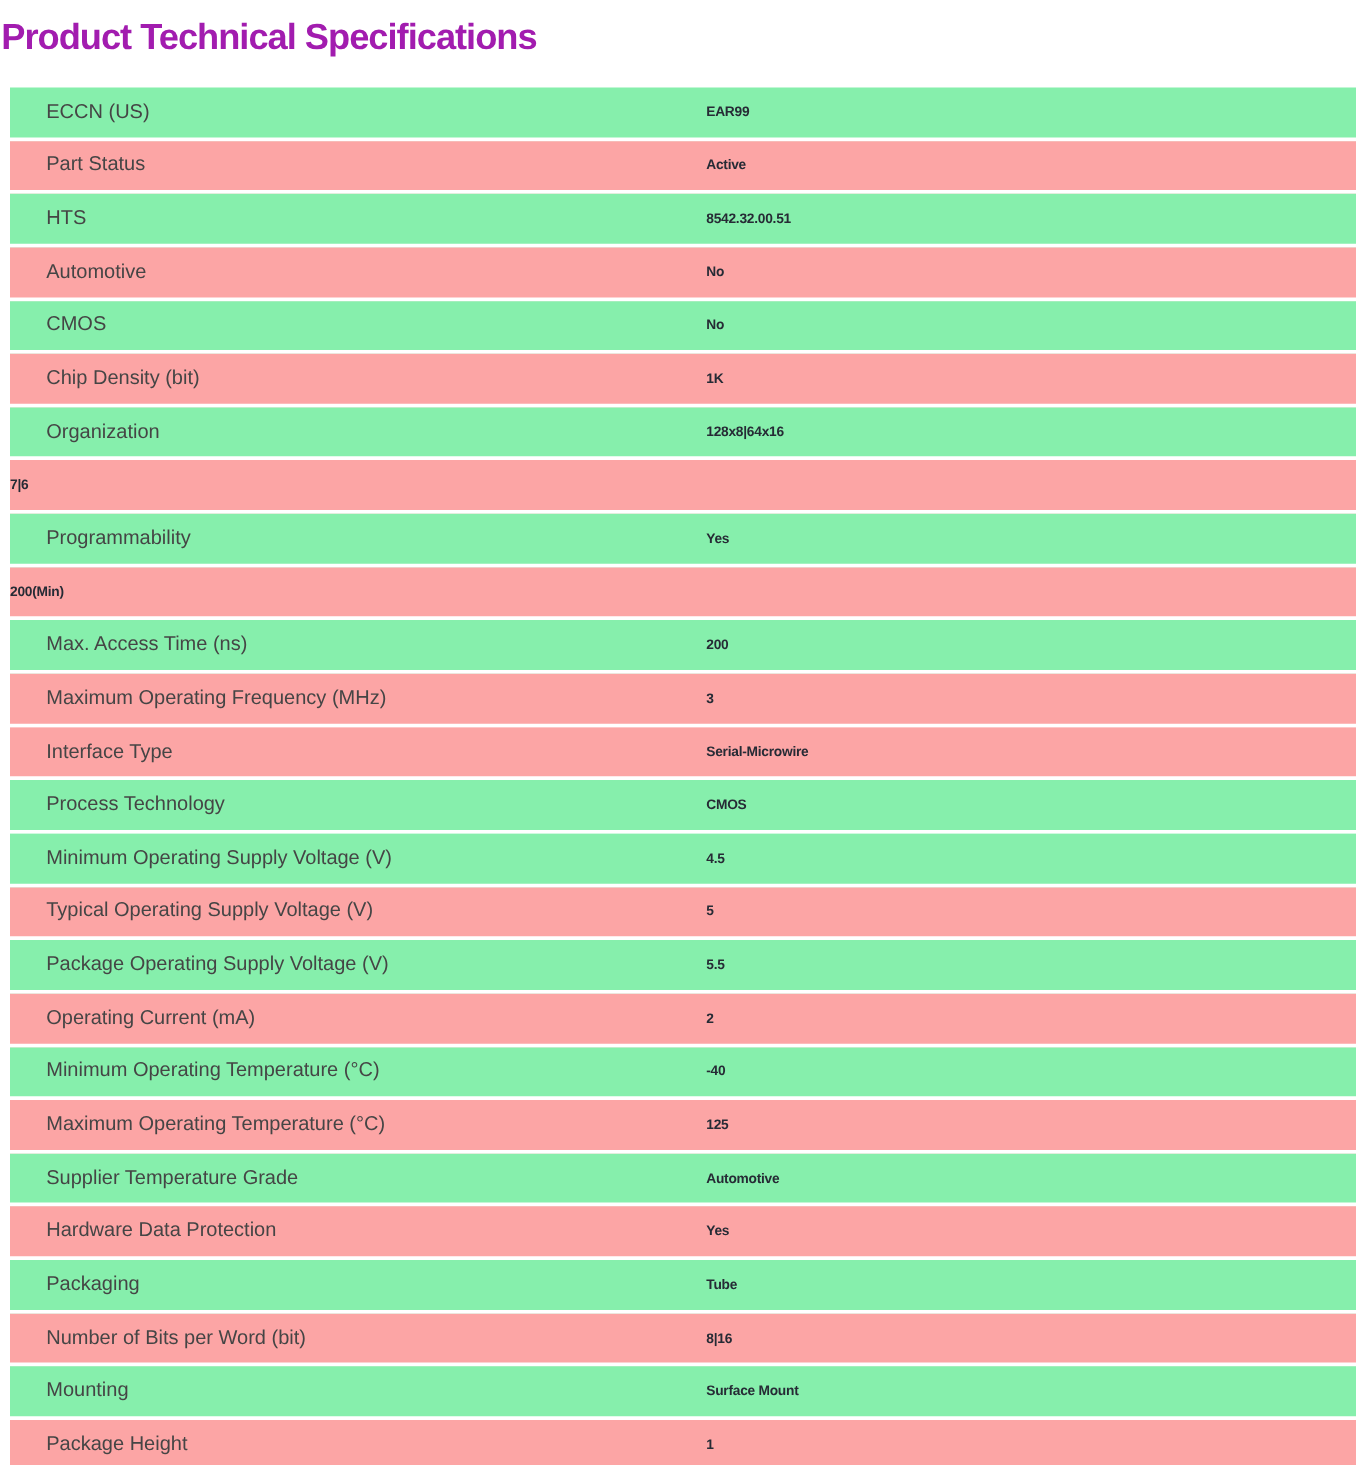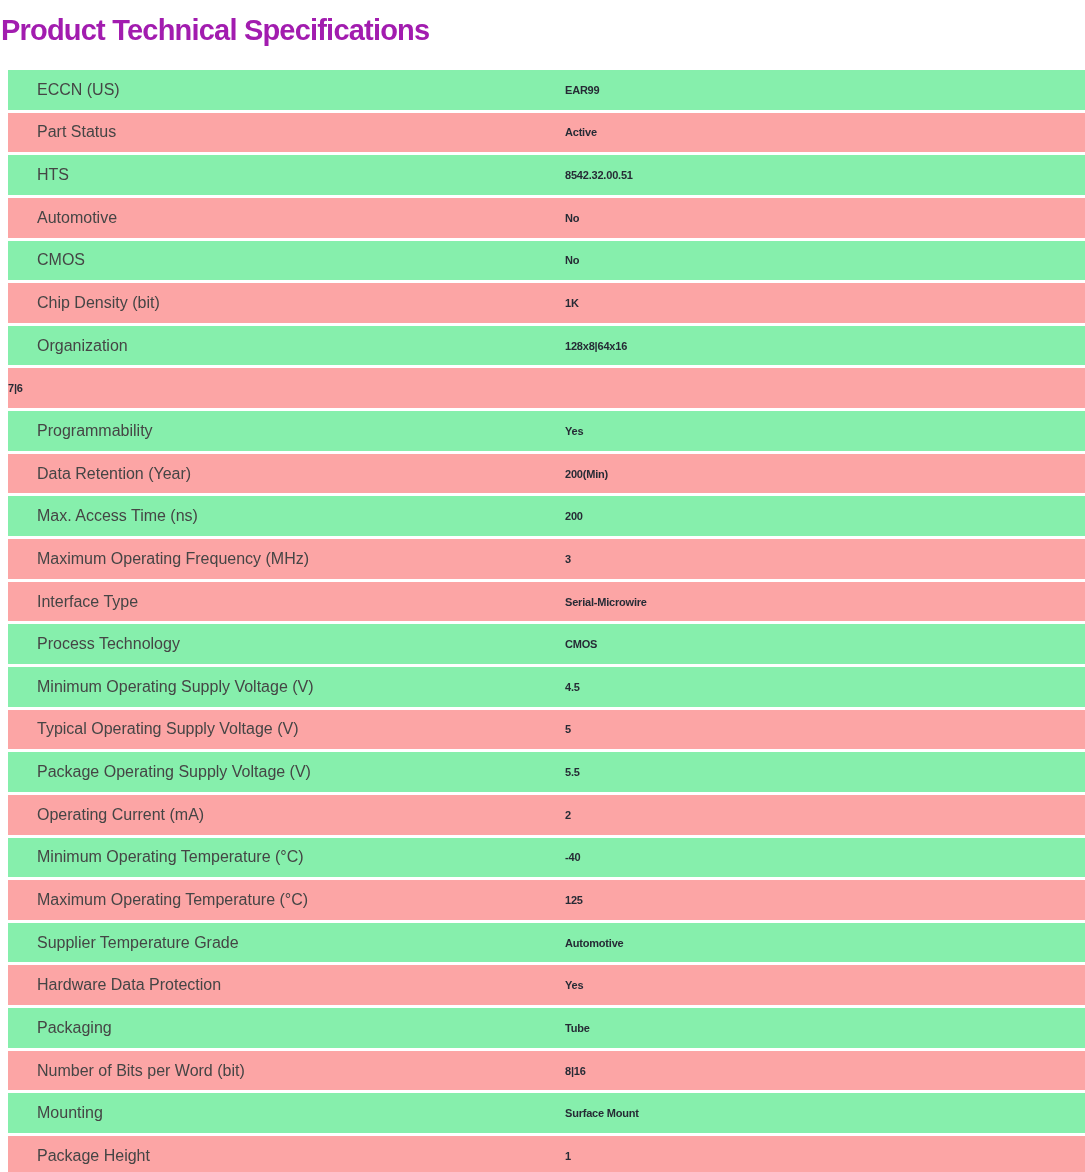--- a/index.html
+++ b/index.html
@@ -91,21 +91,20 @@
   <div class="spec-row">
     <div class="spec-value">7|6</div>
   </div>
 
   <div class="spec-row shaded">
     <div class="spec-label">Programmability</div>
     <div class="spec-value">Yes</div>
   </div>
 
   <div class="spec-row">
-    <div class="spec-label">Data Retention (Year)</div>
     <div class="spec-value">200(Min)</div>
   </div>
 
   <div class="spec-row shaded">
     <div class="spec-label">Max. Access Time (ns)</div>
     <div class="spec-value">200</div>
   </div>
 
   <div class="spec-row">
     <div class="spec-label">Maximum Operating Frequency (MHz)</div>

